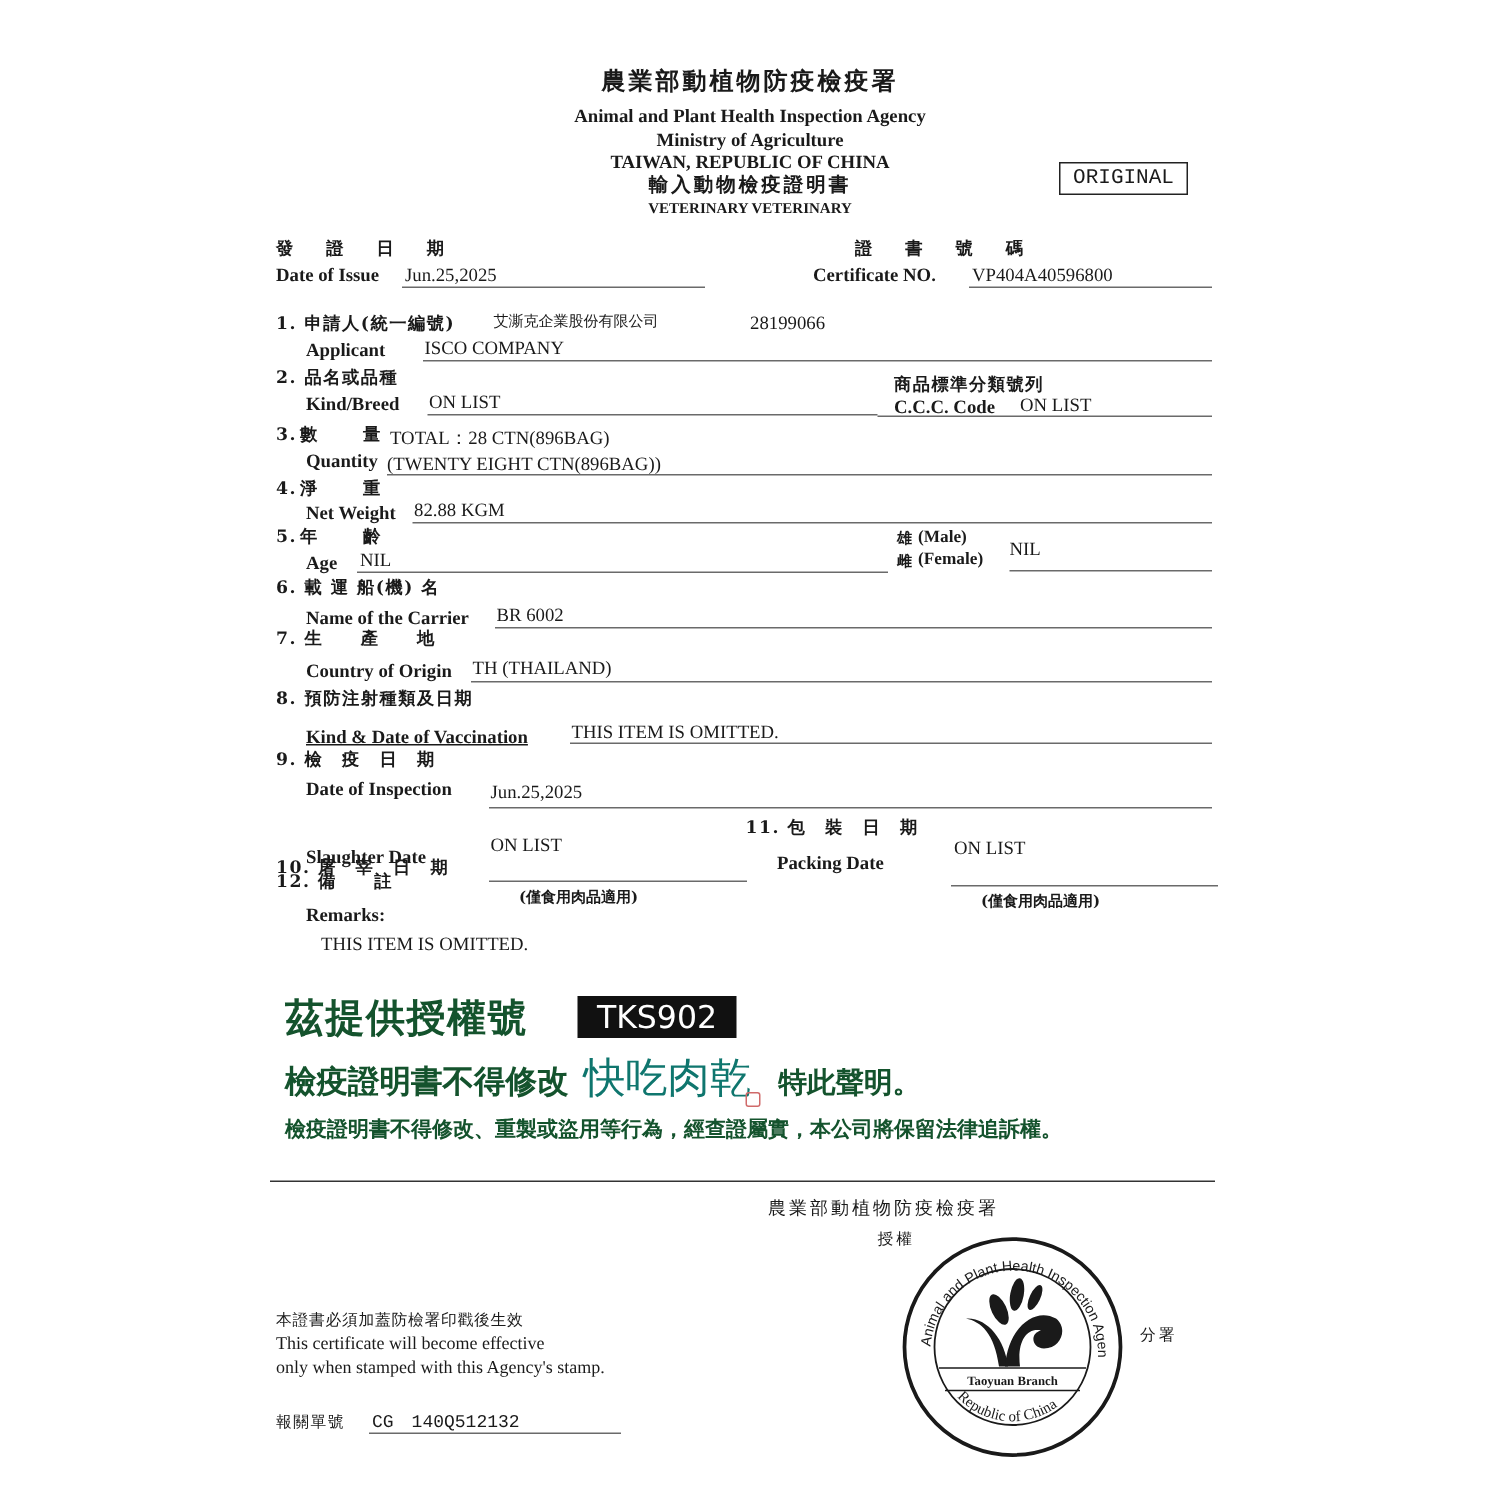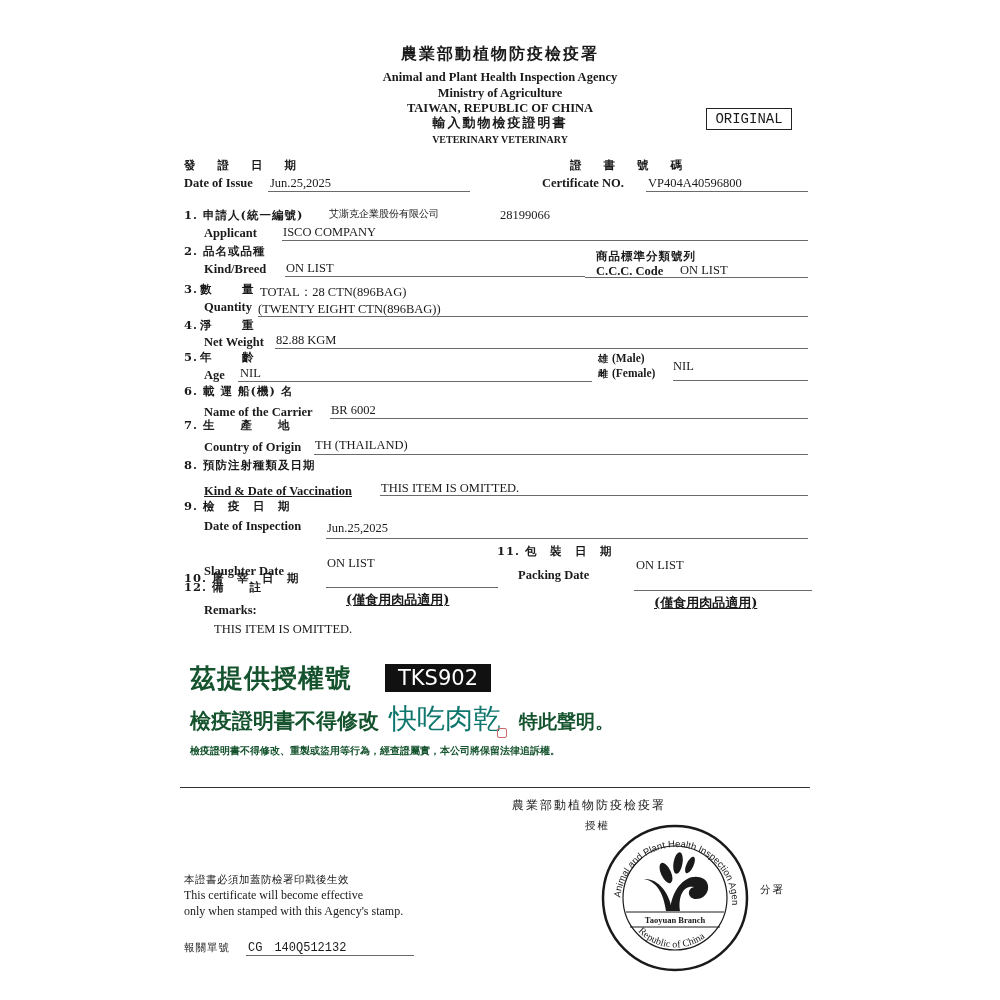--- a/index.html
+++ b/index.html
@@ -9,21 +9,21 @@
     font-family:"Liberation Serif","DejaVu Serif",serif;
   }
   .abs { position:absolute; white-space:nowrap; }
   .hdr { left:0; width:1000px; text-align:center; font-weight:bold; }
   .cjk-h { font-family:"DejaVu Serif",serif; font-weight:bold; letter-spacing:2px; }
   .lbl { font-weight:bold; font-size:12.5px; }
   .cjk { font-family:"DejaVu Serif",serif; font-weight:bold; font-size:11.5px; letter-spacing:1px; }
   .val { font-size:12.5px; }
   .line { position:absolute; height:0; border-top:1.3px solid #6a6a6a; }
   .uval { font-size:12.5px; }
-  .small-note { font-family:"DejaVu Serif",serif; font-size:13px; font-weight:bold;text-decoration:underline; }
+  .small-note { font-family:"DejaVu Serif",serif; font-size:10px; font-weight:bold; }
   .orig-box {
     position:absolute; left:706px; top:108px; width:84px; height:20px;
     border:1.5px solid #222; font-family:"Liberation Mono","DejaVu Sans Mono",monospace;
     font-size:14px; text-align:center; line-height:20px;
   }
   .sans-big { font-family:"DejaVu Sans",sans-serif; font-weight:bold; color:#14532d; }
   .tk-badge {
     position:absolute; left:385px; top:664px; width:106px; height:28px;
     background:#111; color:#fff; font-family:"DejaVu Sans",sans-serif;
     font-size:21px; line-height:28px; text-align:center;
@@ -132,21 +132,21 @@
 <div class="abs lbl" style="left:204px;top:603px;">Remarks:</div>
 <div class="abs val" style="left:214px;top:622px;">THIS ITEM IS OMITTED.</div>
 
 <div class="abs sans-big" style="left:190px;top:661px;font-size:26px;letter-spacing:1px;">茲提供授權號</div>
 <div class="tk-badge">TKS902</div>
 <div class="abs" style="left:190px;top:700px;">
   <span class="sans-big" style="font-size:21px;">檢疫證明書不得修改</span>
   <span class="brand" style="margin-left:6px;">快吃肉乾</span><span class="seal-mini"></span>
   <span class="sans-big" style="font-size:19px;margin-left:8px;">特此聲明。</span>
 </div>
-<div class="abs sans-big" style="left:190px;top:744px;font-size:10px;">檢疫證明書不得修改、重製或盜用等行為，經查證屬實，本公司將保留法律追訴權。</div>
+<div class="abs sans-big" style="left:190px;top:744px;font-size:14px;">檢疫證明書不得修改、重製或盜用等行為，經查證屬實，本公司將保留法律追訴權。</div>
 
 <div class="line" style="left:180px;top:787px;width:630px;border-top:1.6px solid #333;"></div>
 
 <div class="abs cjk-h" style="left:512px;top:797px;font-size:12px;font-weight:normal;">農業部動植物防疫檢疫署</div>
 <div class="abs cjk-h" style="left:585px;top:819px;font-size:10.5px;font-weight:normal;">授權</div>
 
 <div class="abs" style="left:600px;top:823px;width:150px;height:150px;">
   <svg width="150" height="150" viewBox="0 0 150 150">
     <defs>
       <path id="ringTop" d="M 20,80 A 56,56 0 1 1 132,80"></path>

